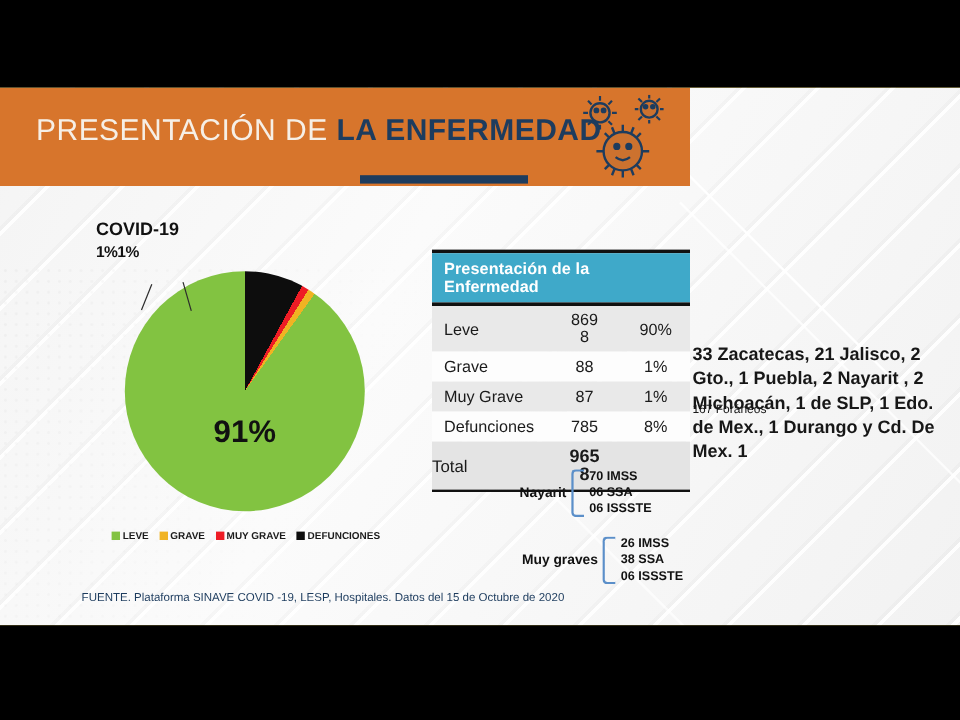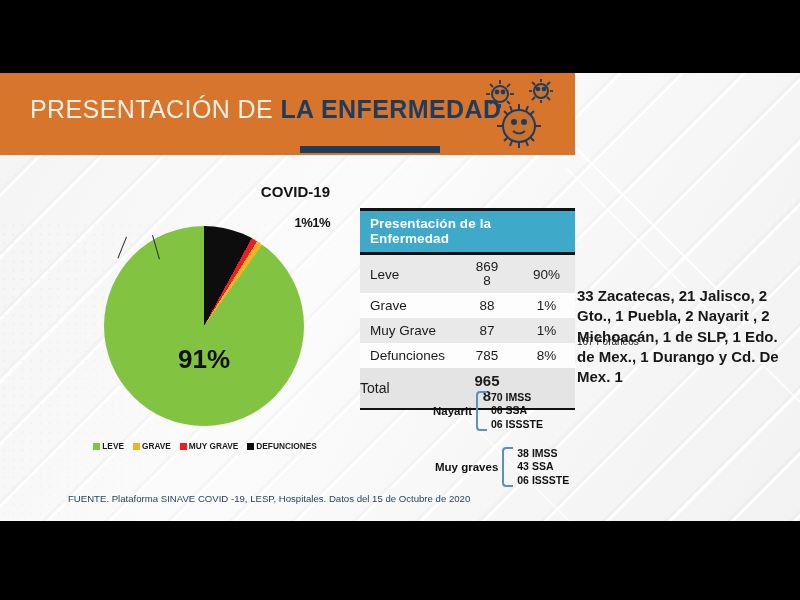--- a/index.html
+++ b/index.html
@@ -113,30 +113,30 @@
     position: absolute;
     left: 80px;
     top: 110px;
     width: 250px;
     height: 290px;
   }
   .chart-title {
     position: absolute;
     left: 0; top: 0;
     width: 250px;
-    text-align: right;
+    text-align: left;
     font-size: 15px;
     font-weight: 700;
     color: #111;
   }
   .chart-minor-labels {
     position: absolute;
-    left: 0; top: 32px;
+    left: 0; top: 19px;
     width: 250px;
-    text-align: right;
+    text-align: left;
     font-size: 13px;
     font-weight: 700;
     color: #111;
     letter-spacing: -0.5px;
   }
   .pie-wrap {
     position: absolute;
     left: 24px;
     top: 43px;
     width: 200px;
@@ -433,22 +433,22 @@
         <span>70 IMSS</span><br>
         <span>06 SSA</span><br>
         <span>06 ISSSTE</span>
       </span>
     </div>
 
     <div class="ann ann-muygraves">
       <span class="ann-title">Muy graves</span>
       <span class="bracket"></span>
       <span class="ann-list">
-        <span>38 IMSS</span><br>
-        <span>43 SSA</span><br>
+        <span>26 IMSS</span><br>
+        <span>38 SSA</span><br>
         <span>06 ISSSTE</span>
       </span>
     </div>
 
     <div class="side-note">33 Zacatecas, 21 Jalisco, 2 Gto., 1 Puebla, 2 Nayarit , 2 Michoacán, 1 de SLP, 1 Edo. de Mex., 1 Durango y Cd. De Mex. 1</div>
     <div class="side-note-sub">167 Foráneos</div>
 
     <div class="footer">FUENTE. Plataforma SINAVE COVID -19, LESP, Hospitales. Datos del 15 de Octubre de 2020</div>
   </div>
 

